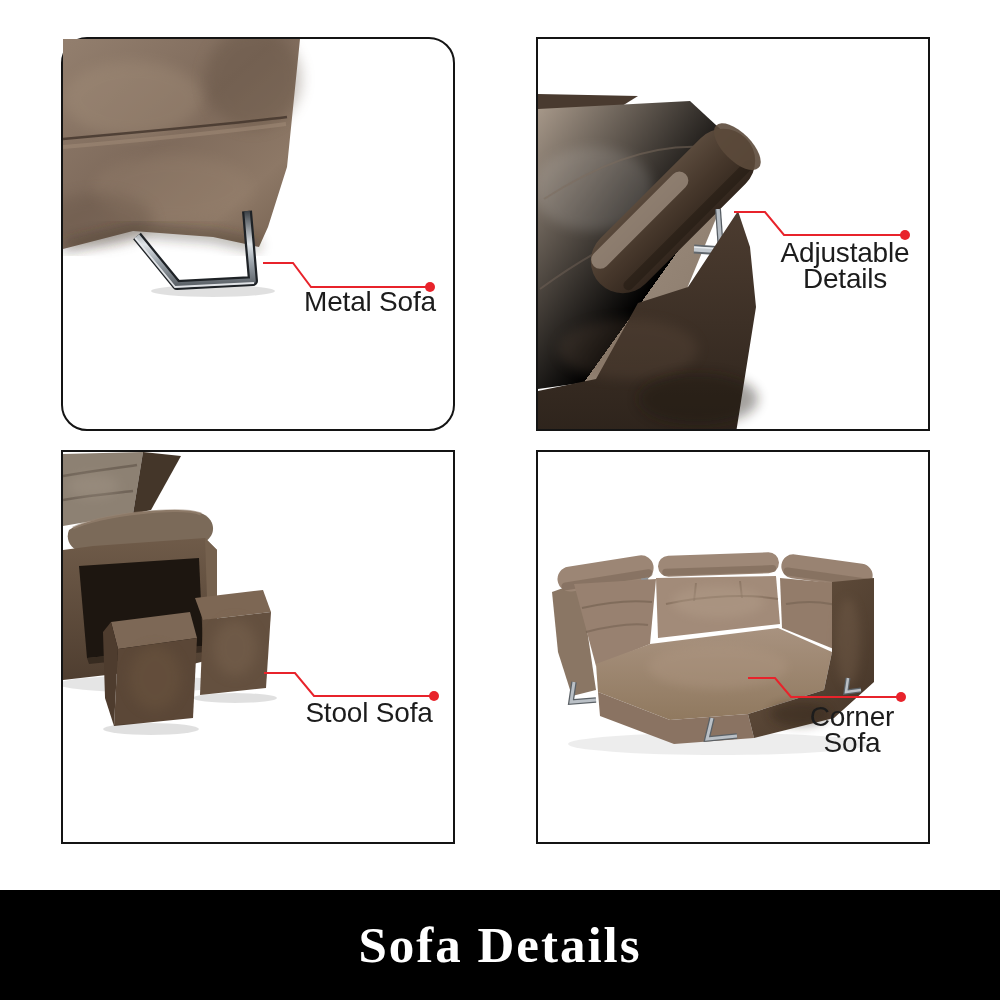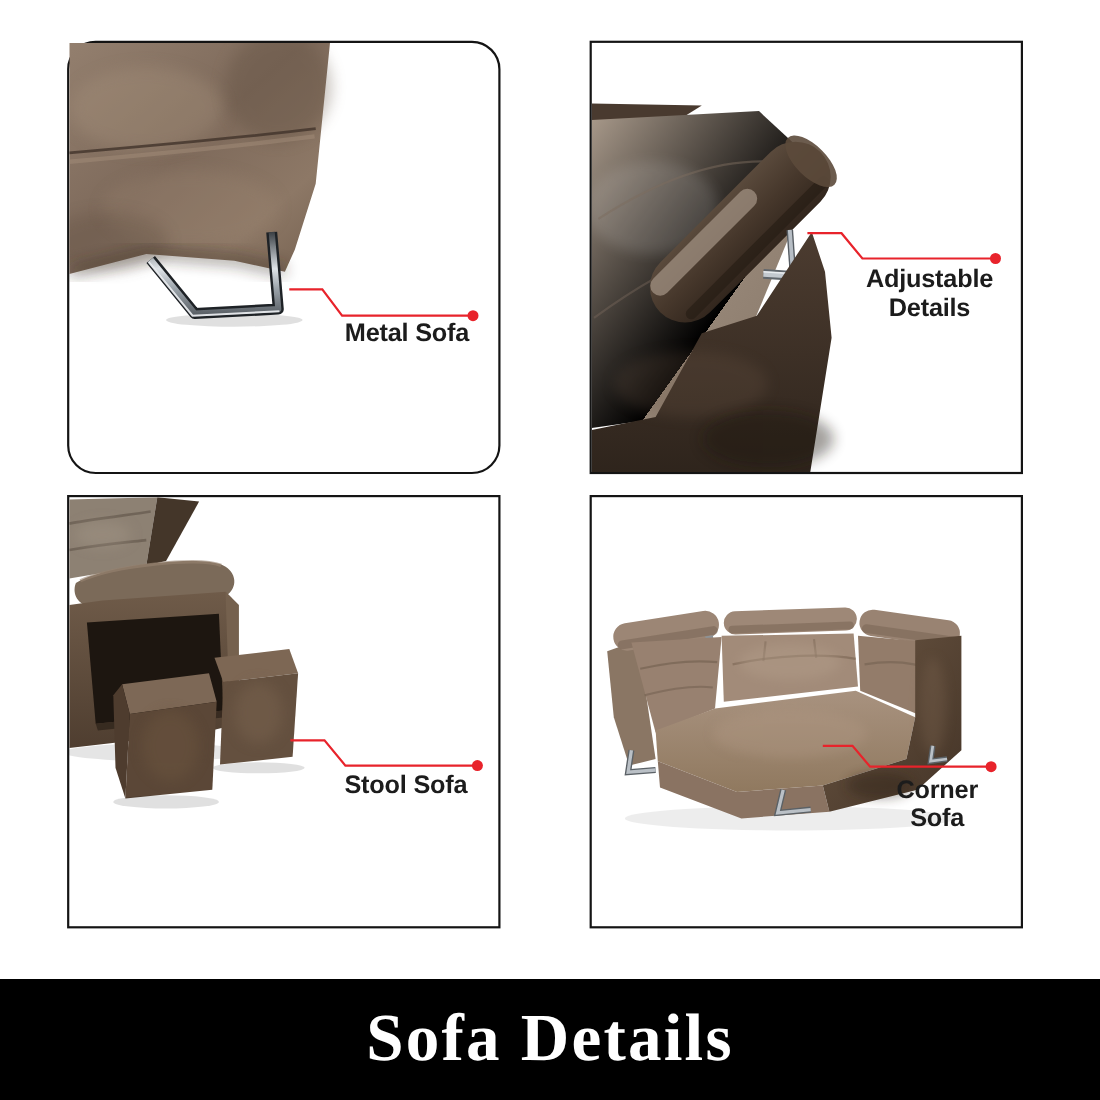--- a/index.html
+++ b/index.html
@@ -11,31 +11,31 @@
   #panel-headrest{left:536px;top:37px;}
   #panel-stool{left:61px;top:450px;}
   #panel-corner{left:536px;top:450px;}
 
   .illus,.callout{position:absolute;left:0;top:0;width:390px;height:390px;}
   .callout{pointer-events:none;}
   .callout polyline{fill:none;stroke:#e8232b;stroke-width:2;}
   .callout circle{fill:#e8232b;}
 
   .callout-label{position:absolute;width:200px;text-align:center;
-    font-weight:bold;font-size:23px;line-height:26px;color:#1c1c1c;letter-spacing:-0.2px;}
+    font-weight:normal;font-size:28px;line-height:26px;color:#1c1c1c;letter-spacing:-0.2px;}
   .callout-label span{display:block;}
   #label-metal-leg{left:207px;top:250px;}
   #label-headrest{left:207px;top:201px;}
   #label-stool{left:206px;top:248px;}
   #label-corner{left:214px;top:252px;}
 
   .banner{position:absolute;left:0;top:890px;width:1000px;height:110px;background:#000000;
     display:flex;align-items:center;justify-content:center;}
   .banner h1{margin:16px;color:#ffffff;font-family:"Liberation Serif","DejaVu Serif",serif;
-    font-weight:bold;font-size:61px;letter-spacing:2px;}
+    font-weight:bold;font-size:51px;letter-spacing:2px;}
 </style>
 </head>
 <body>
 
 <div class="canvas">
 
   <section class="panel" id="panel-metal-leg">
     <svg class="illus" viewBox="0 0 390 390">
       <defs>
         <linearGradient id="p1fab" x1="0" y1="0" x2="1" y2="1">

